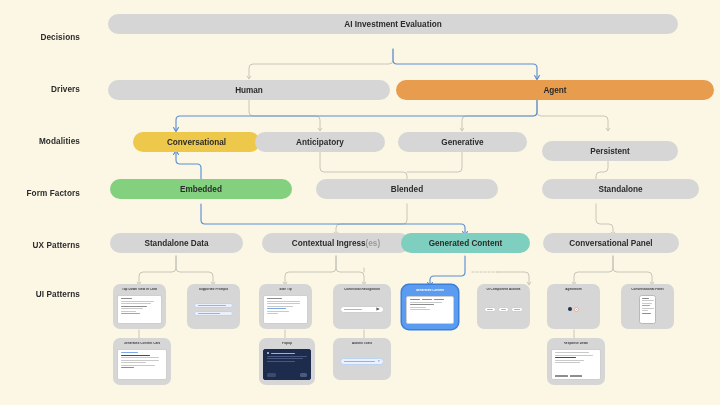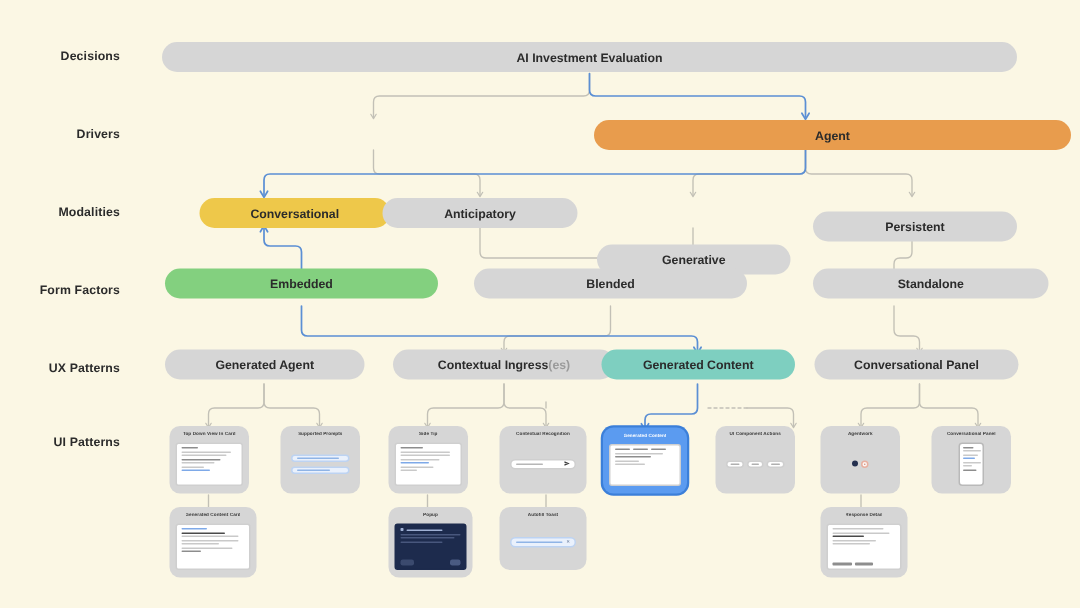--- a/index.html
+++ b/index.html
@@ -256,34 +256,35 @@
     </g>
   </svg>
 
   <div class="row-label" style="left:-20px; top:33px;">Decisions</div>
   <div class="row-label" style="left:-20px; top:85px;">Drivers</div>
   <div class="row-label" style="left:-20px; top:137px;">Modalities</div>
   <div class="row-label" style="left:-20px; top:189px;">Form Factors</div>
   <div class="row-label" style="left:-20px; top:241px;">UX Patterns</div>
   <div class="row-label" style="left:-20px; top:290px;">UI Patterns</div>
 
-  <div class="bar" style="left:108px; top:28px; width:570px;">AI Investment Evaluation</div>
-
+  <div class="bar" style="left:108px; top:14px; width:570px;">AI Investment Evaluation</div>
+
+  <div class="bar" style="left:108px; top:80px; width:282px;">Human</div>
   <div class="bar accent-orange" style="left:396px; top:80px; width:318px;">Agent</div>
 
   <div class="bar accent-yellow" style="left:113px; top:132px; width:127px;">Conversational</div>
   <div class="bar" style="left:255px; top:132px; width:130px;">Anticipatory</div>
-  <div class="bar" style="left:398px; top:132px; width:129px;margin-top:31px;">Generative</div>
+  <div class="bar" style="left:398px; top:132px; width:129px;">Generative</div>
   <div class="bar" style="left:542px; top:141px; width:136px;">Persistent</div>
 
   <div class="bar" style="left:316px; top:179px; width:182px;">Blended</div>
   <div class="bar accent-green" style="left:110px; top:179px; width:182px;">Embedded</div>
   <div class="bar" style="left:542px; top:179px; width:157px;">Standalone</div>
 
-  <div class="bar" style="left:110px; top:233px; width:133px;">Generated Agent</div>
+  <div class="bar" style="left:110px; top:233px; width:133px;">Standalone Data</div>
 
   <div class="bar" style="left:262px; top:233px; width:148px;">
     <span>Contextual Ingress</span>
       <span class="muted">(es)</span>
   </div>
 
   <div class="bar accent-teal" style="left:401px; top:233px; width:129px;">Generated Content</div>
 
   <div class="bar" style="left:543px; top:233px; width:136px;">Conversational Panel</div>
 

